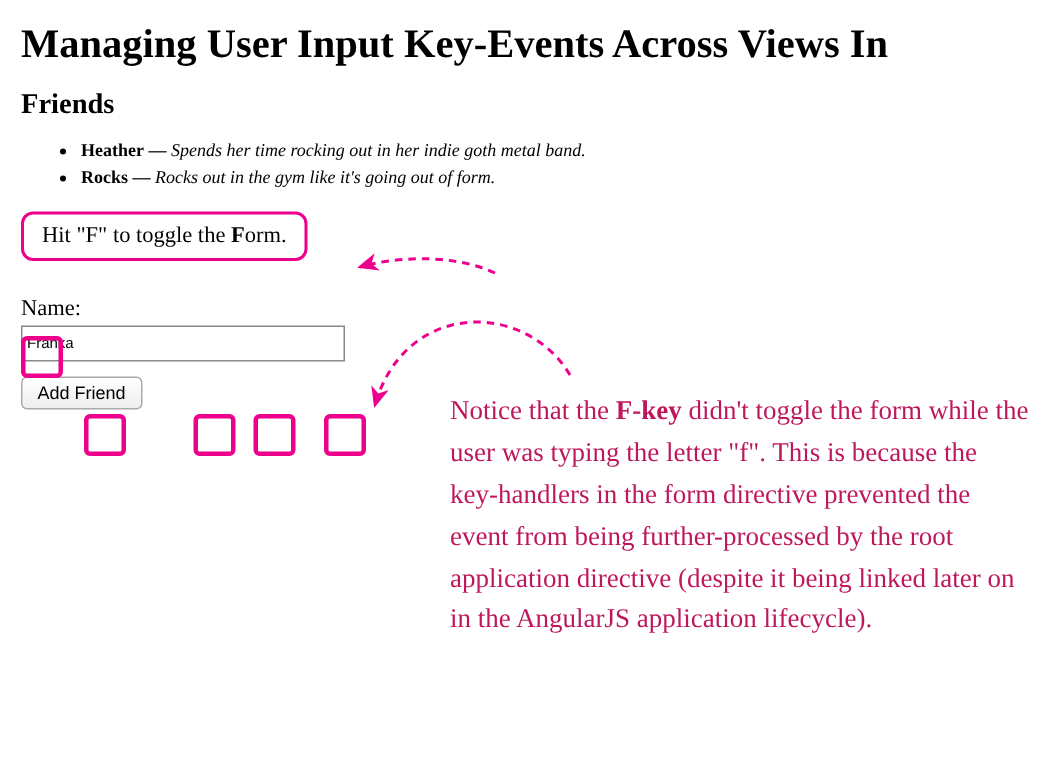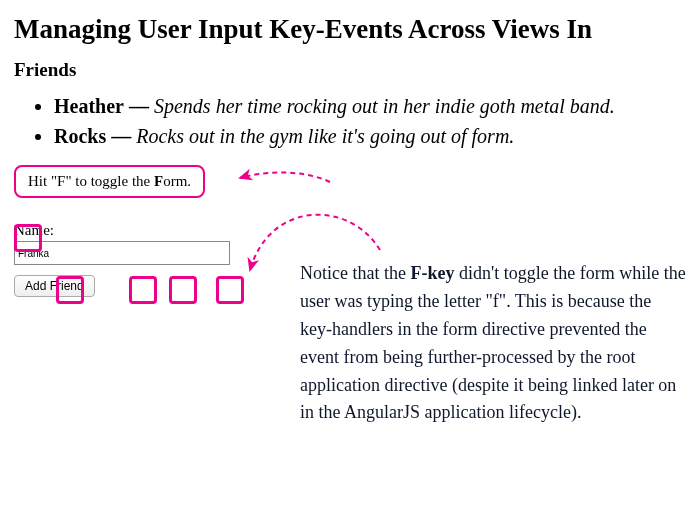--- a/index.html
+++ b/index.html
@@ -29,21 +29,21 @@
   h2 {
     font-size: 19px;
     font-weight: bold;
     margin: 0 0 10px 0;
   }
   ul {
     margin: 4px 0 12px 0;
     padding-left: 40px;
   }
   li {
-    font-size: 20px;
+    font-size: 12px;
     line-height: 1.5;
   }
   li .name { font-weight: bold; }
   li .dash { font-weight: bold; }
   li .desc { font-style: italic; font-weight: normal; }
   .tip {
     display: inline-block;
     border: 2px solid #EC008C;
     border-radius: 8px;
     padding: 6px 12px;
@@ -81,21 +81,21 @@
     background: linear-gradient(#ffffff,#eeeeee);
     border: 1px solid #aaa;
     border-radius: 4px;
     cursor: pointer;
   }
   .annotation {
     position: absolute;
     right: 14px;
     top: 260px;
     width: 386px;
-    color: #0f172a;
+    color: #be185d;
     font-family: "Comic Sans MS", "Marker Felt", cursive;
     font-size: 18px;
     line-height: 1.55;
   }
   .annotation .fkey { font-weight: bold; }
   .highlight-box {
     position: absolute;
     border: 3px solid #EC008C;
     border-radius: 4px;
     pointer-events: none;

